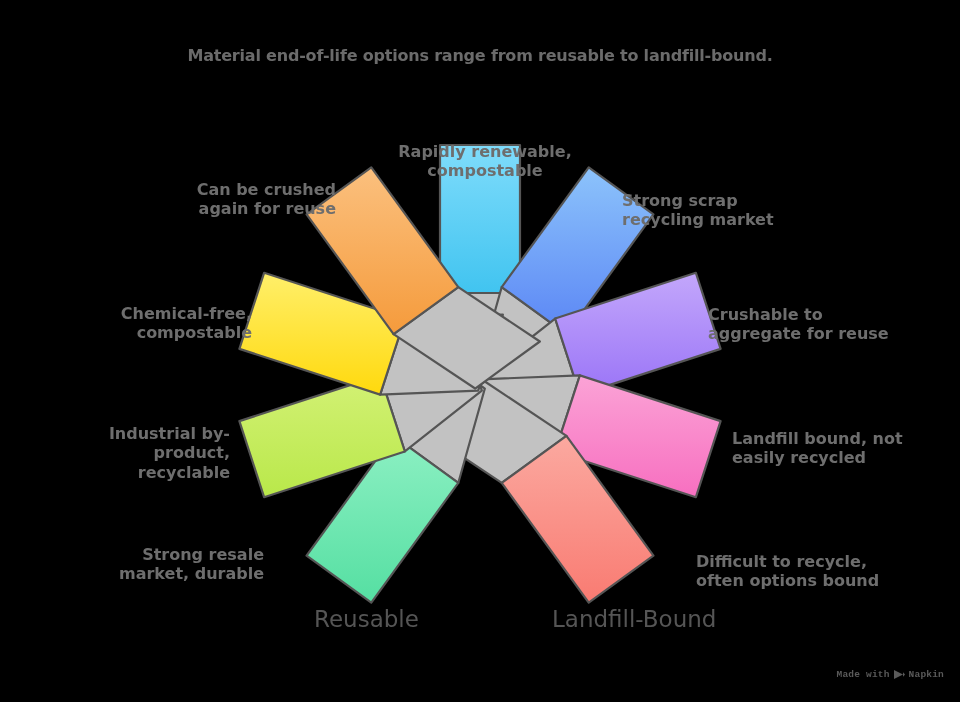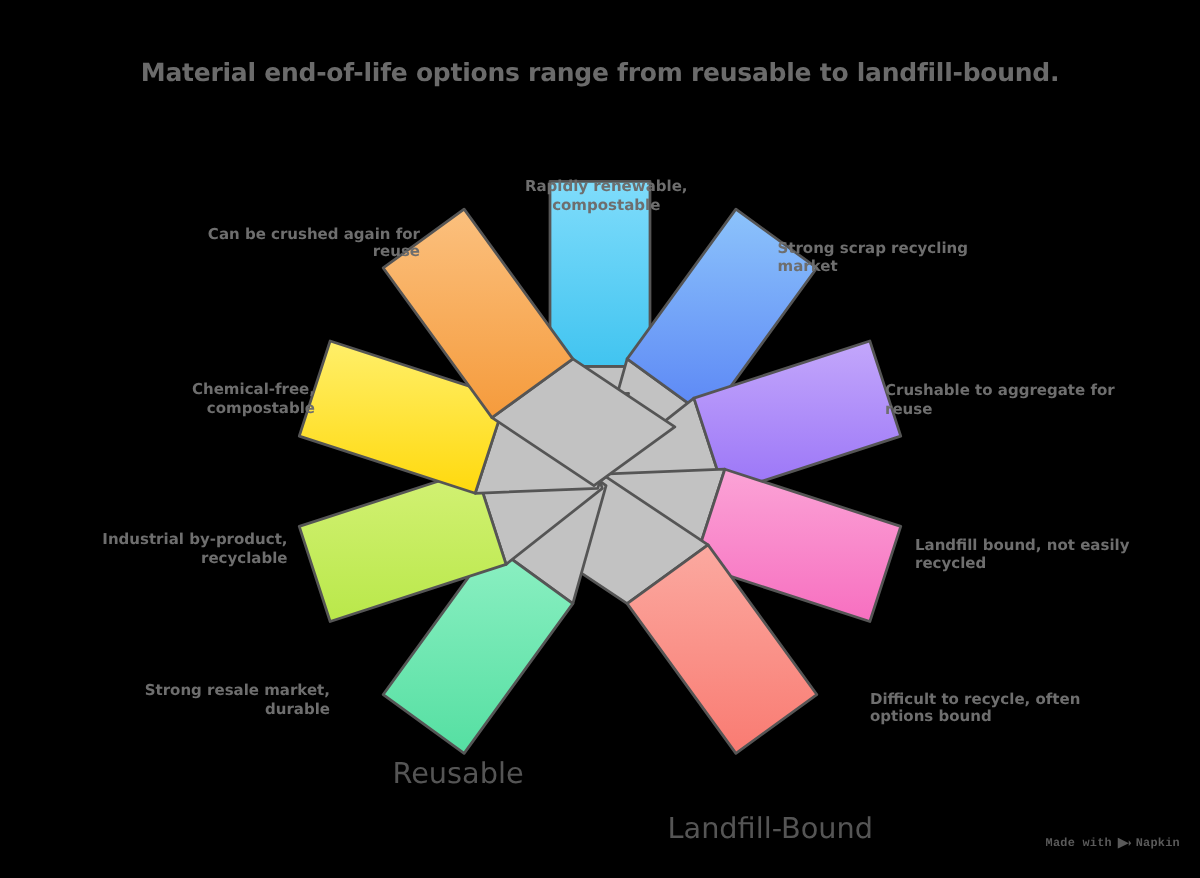--- a/index.html
+++ b/index.html
@@ -15,54 +15,54 @@
     font-family: "DejaVu Sans", "Liberation Sans", sans-serif;
     -webkit-font-smoothing: antialiased;
   }
 
   #page-title {
     position: absolute;
     left: 0;
     top: 46px;
     width: 960px;
     text-align: center;
-    font-size: 20px;
+    font-size: 16px;
     font-weight: bold;
     color: #6b6b6b;
     letter-spacing: -0.2px;
   }
 
   #pinwheel {
     position: absolute;
     left: 160px;
     top: 120px;
     width: 640px;
     height: 500px;
   }
 
   .axis-label {
     position: absolute;
     font-size: 23px;
     color: #555555;
     white-space: nowrap;
   }
   #axis-reusable { left: 314px; top: 606px; }
-  #axis-landfill { left: 534px; top: 606px; margin-top: 44px; }
+  #axis-landfill { left: 552px; top: 606px; }
 
   .node-label {
     position: absolute;
     line-height: 1.22;
   }
   .node-title {
     font-size: 15.5px;
     font-weight: bold;
     margin: 0 0 9px 0;
   }
   .node-desc {
-    font-size: 12px;
+    font-size: 16px;
     color: #6e6e6e;
     font-weight: bold;
     margin: 0;
   }
   .align-right { text-align: right; }
   .align-left  { text-align: left; }
   .align-center{ text-align: center; }
 
   
   #label-recycled-aggregate-concrete { left: 164px; top: 114px; width: 172px; }

